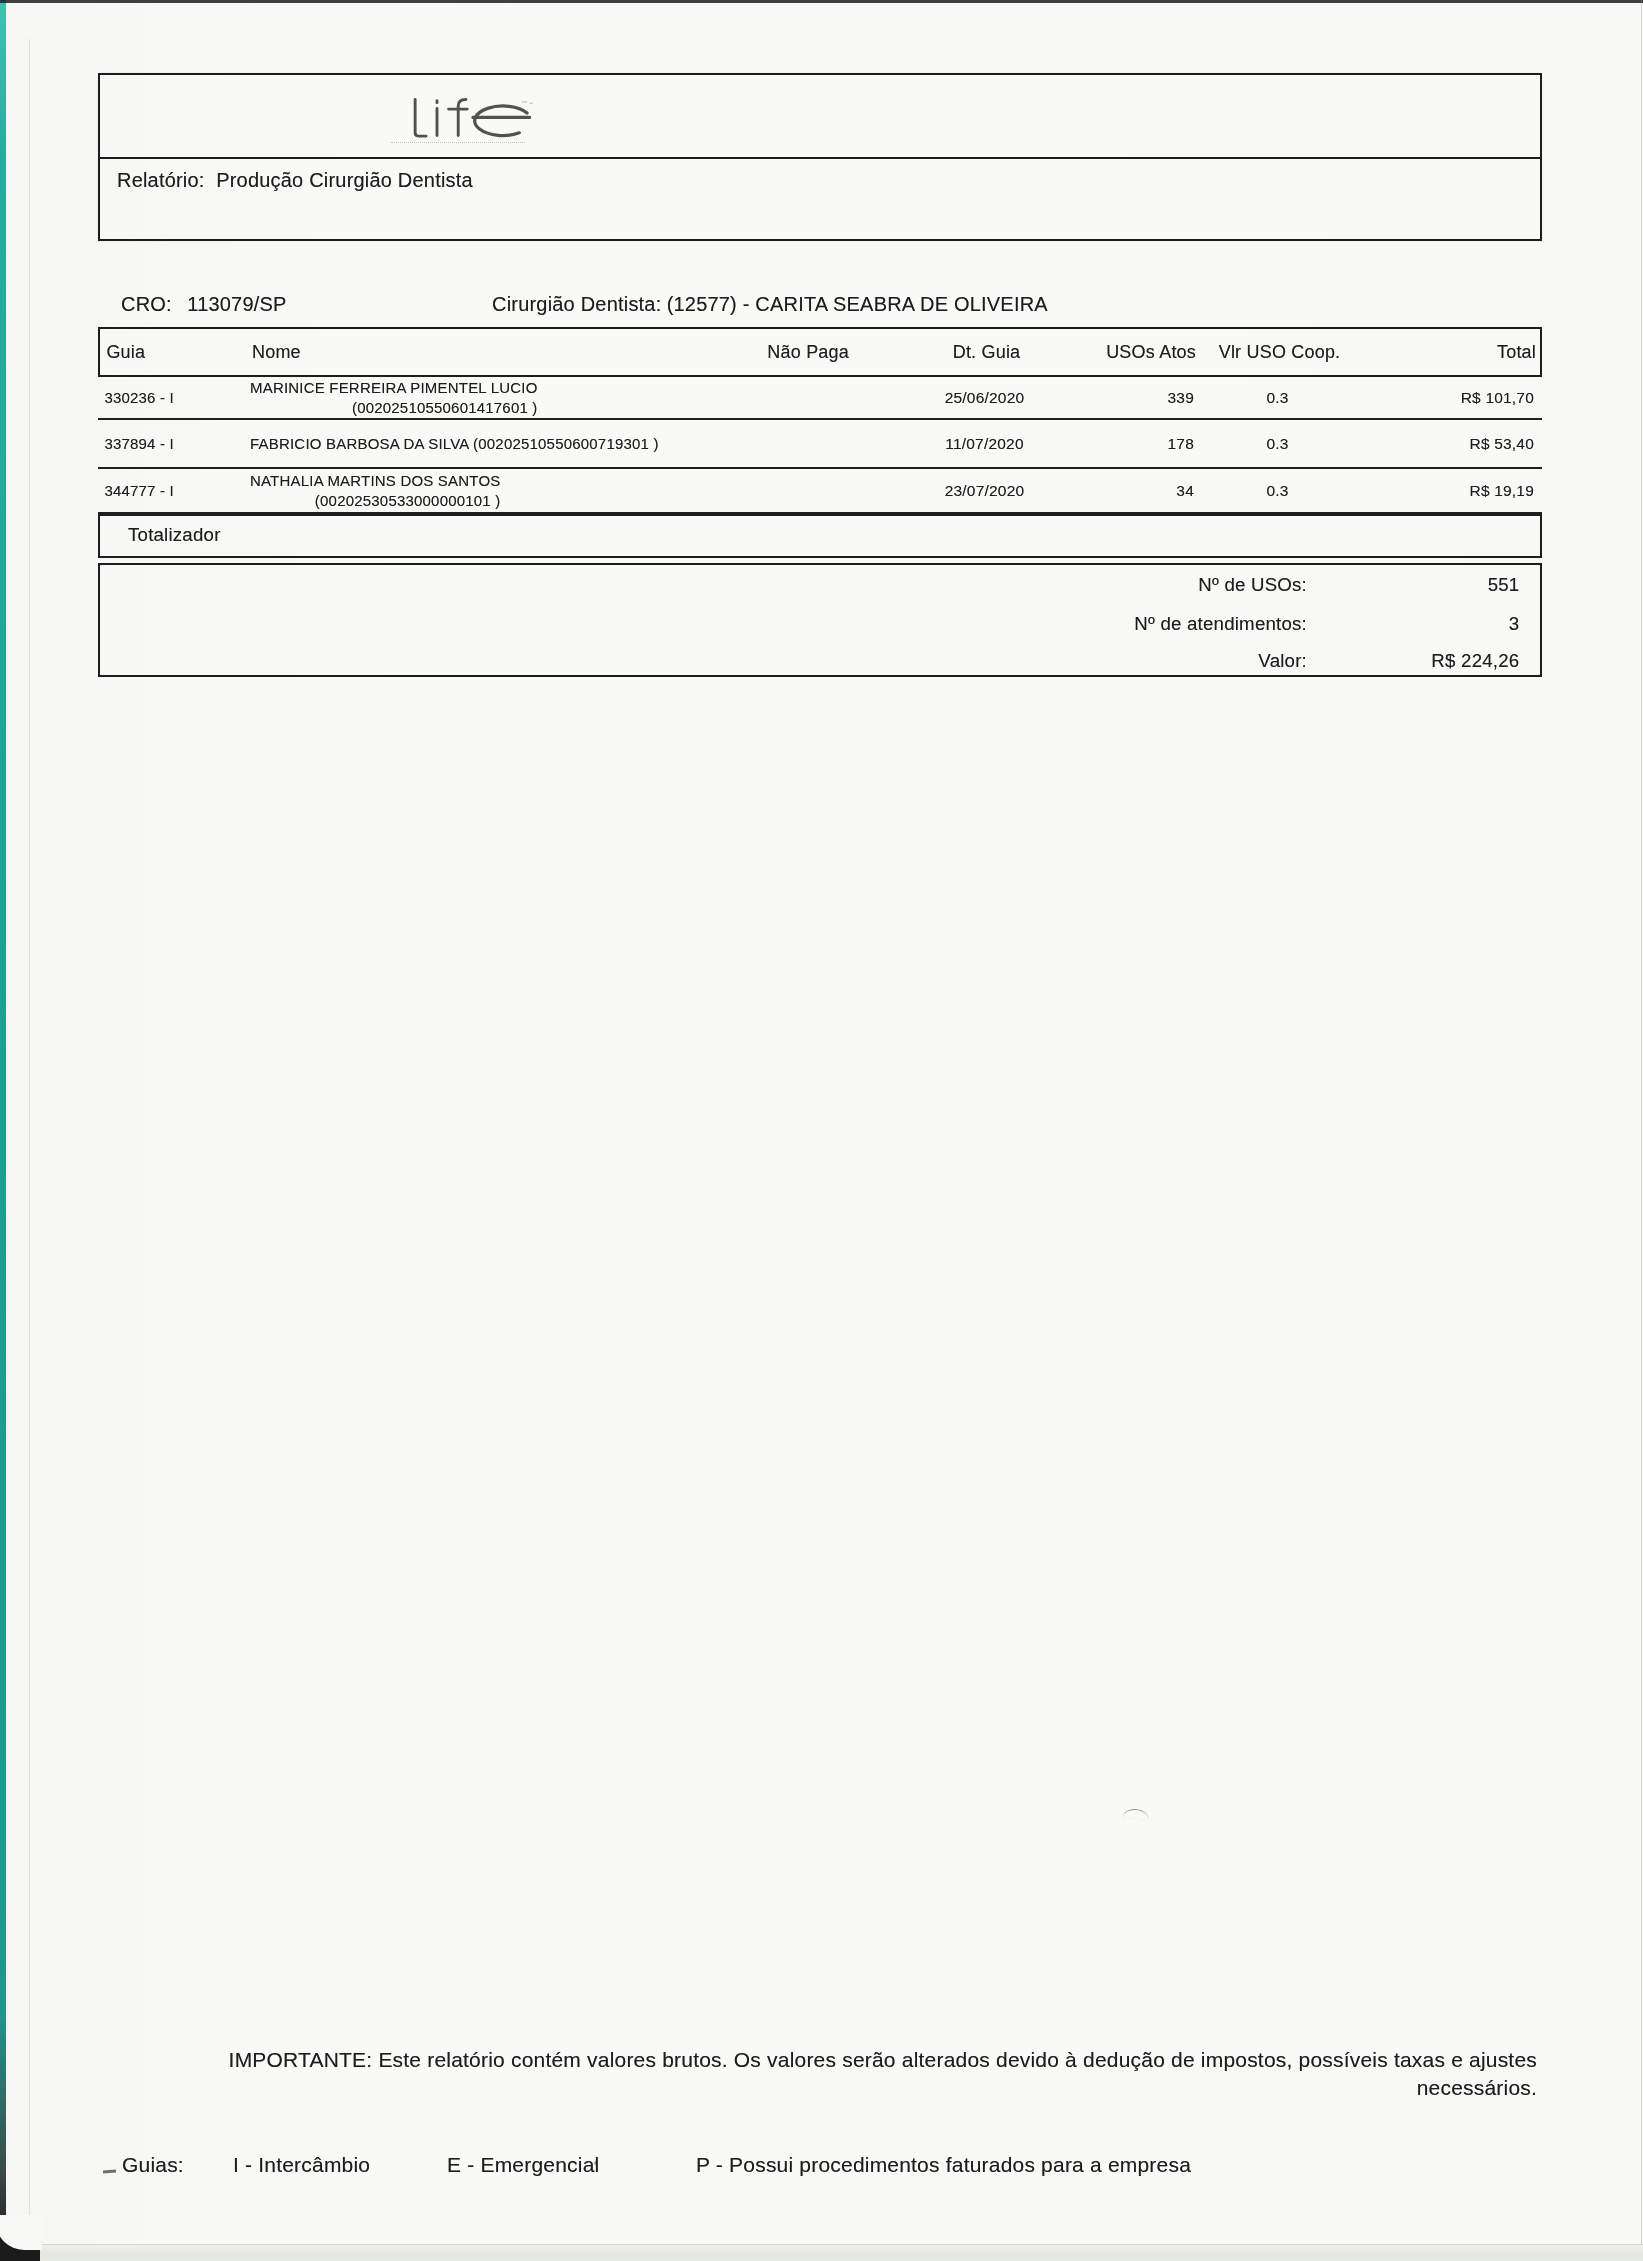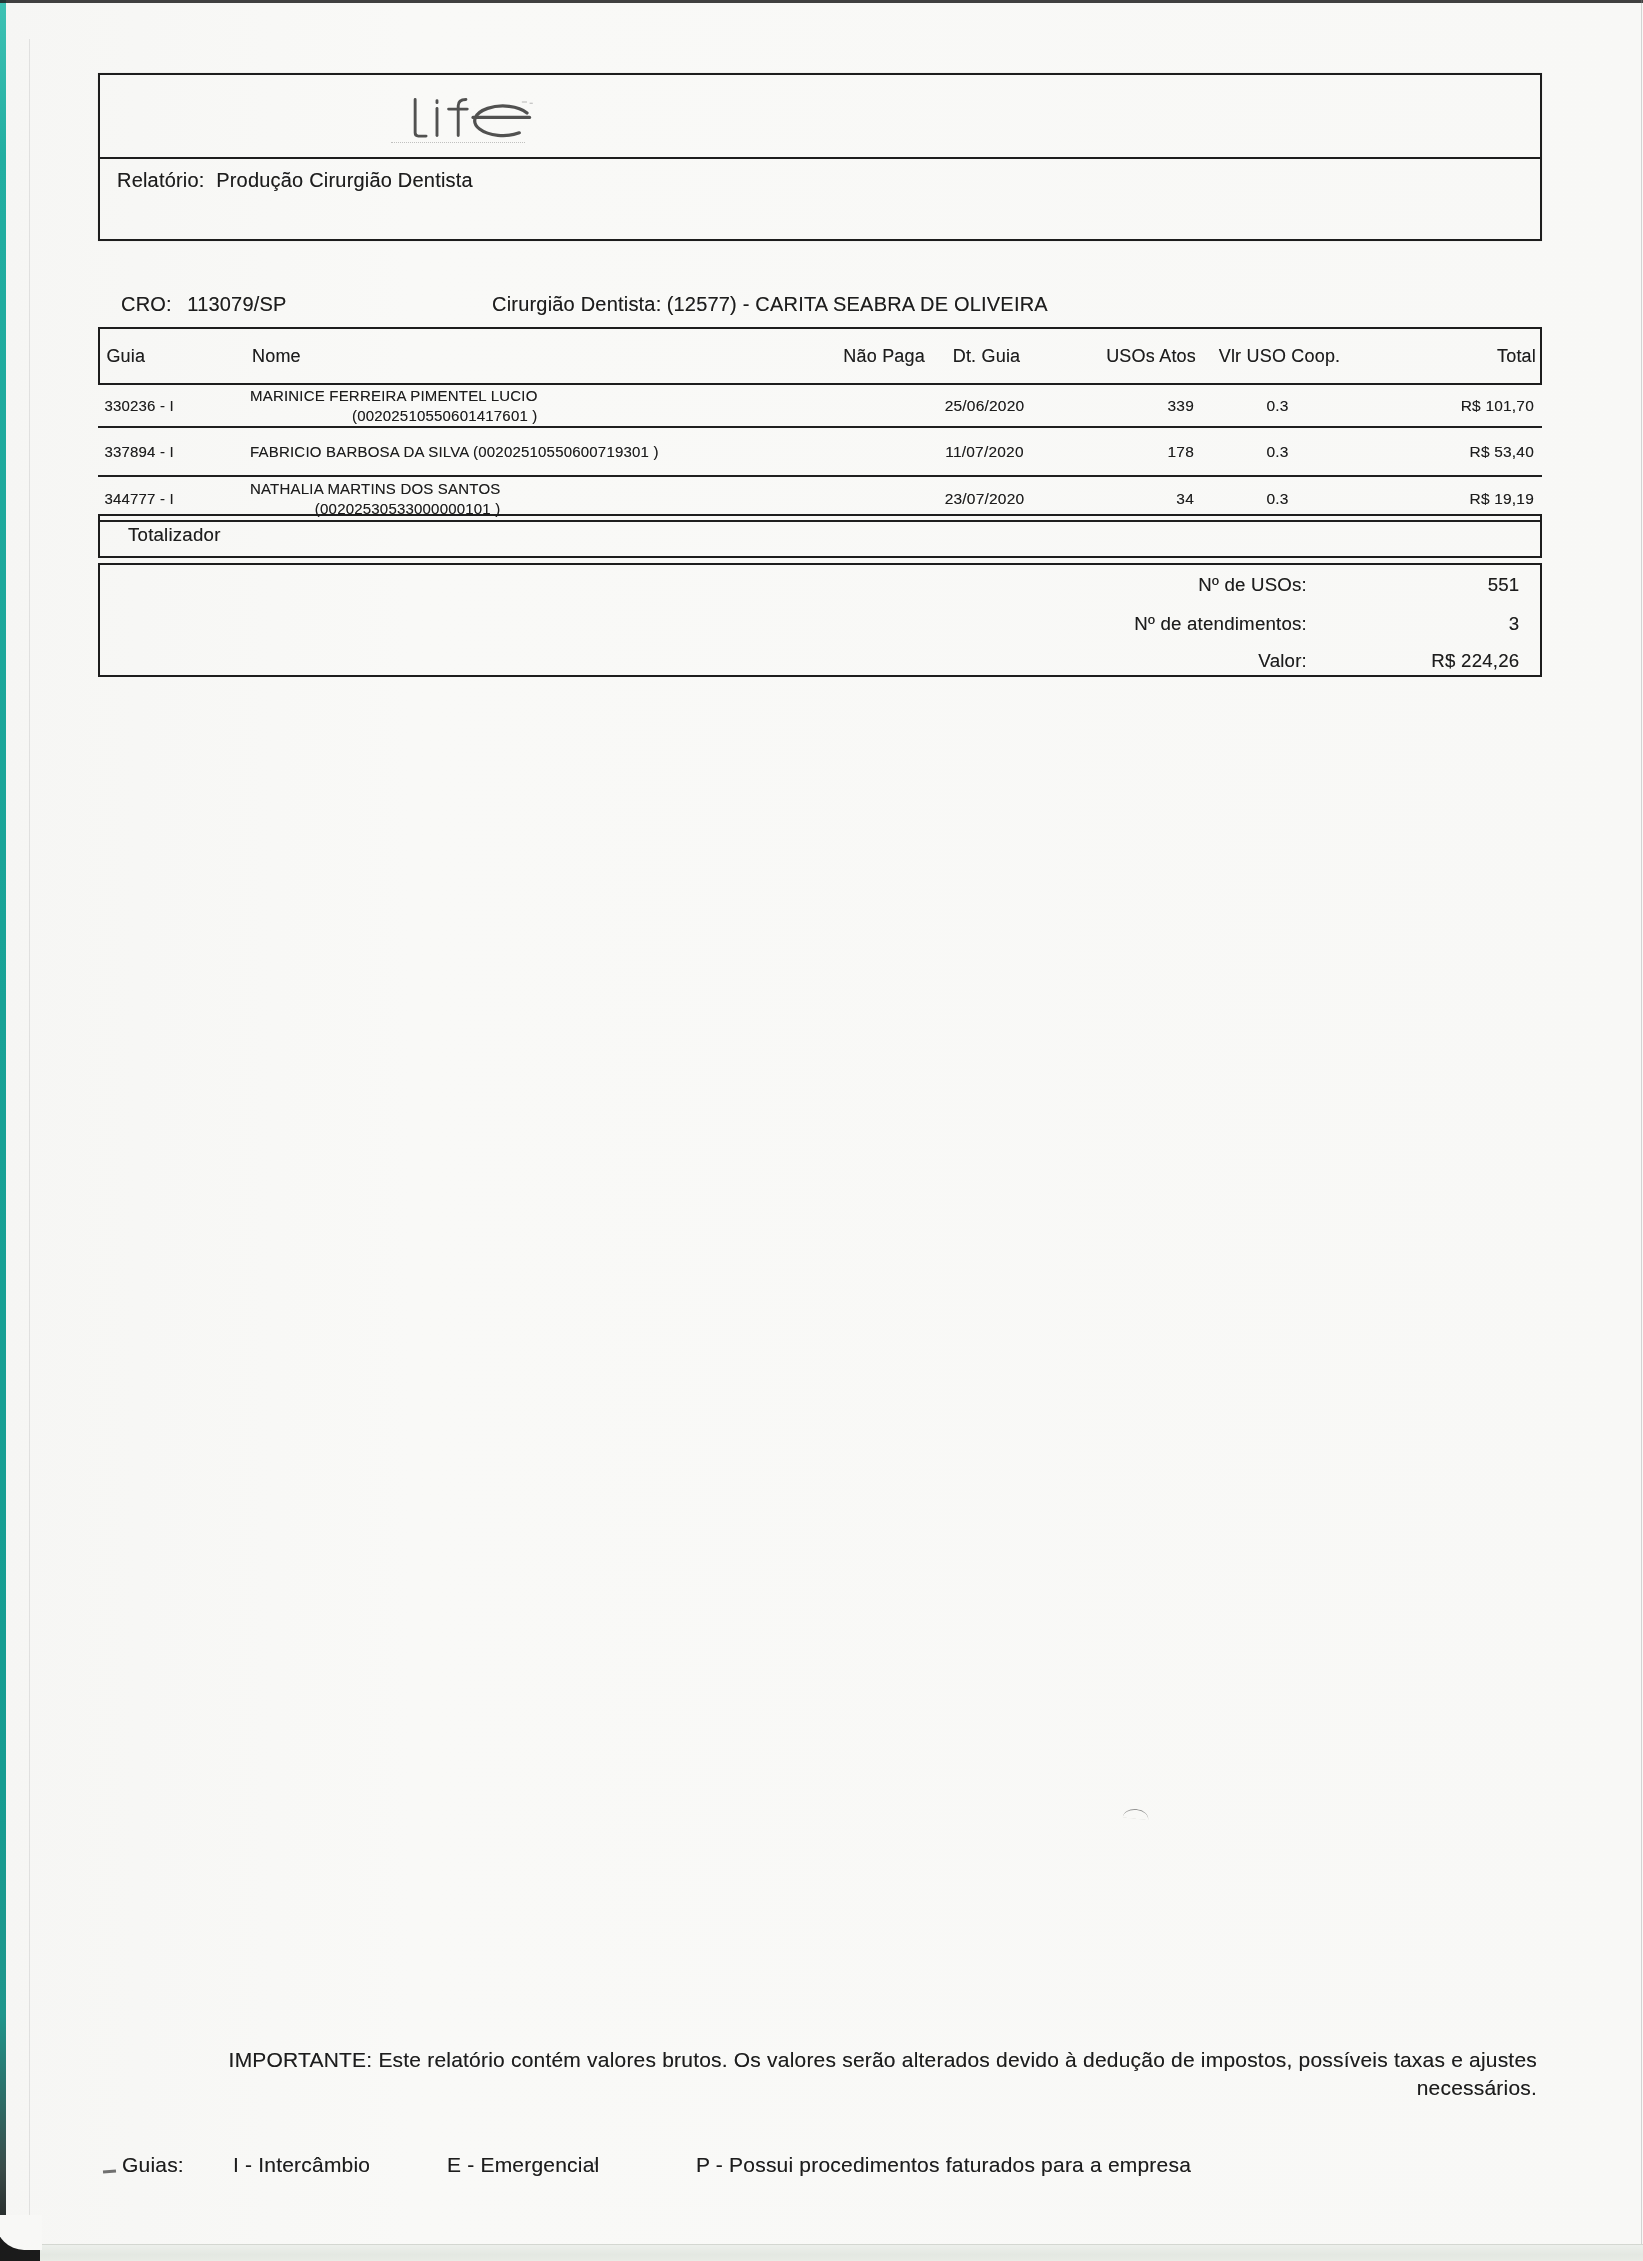--- a/index.html
+++ b/index.html
@@ -37,28 +37,28 @@
 
   
   .provider-line{position:absolute;left:0;top:293px;width:1644px;font-size:20px;}
   .cro{position:absolute;left:121px;}
   .cro .lbl{margin-right:15.5px;}
   .dentist{position:absolute;left:492px;}
   .dentist .lbl{margin-right:5.2px;}
 
   
   .table{position:absolute;left:98px;top:327px;width:1444px;}
-  .thead{position:relative;height:58px;border:2.6px solid #1d1d1d;font-size:18px;padding-left:12px;}
+  .thead{position:relative;height:50px;border:2.6px solid #1d1d1d;font-size:18px;padding-left:12px;}
   .trow{position:relative;border-bottom:2.6px solid #1f1f1f;font-size:15px;}
   .r1{height:43px}.r2{height:49px}.r3{height:45px}
   .cell{position:absolute;top:0;bottom:0;display:flex;align-items:center;}
   .c-guia{left:6.4px;width:142px;}
   .c-nome{left:152px;width:670px;}
   .c-nome .two{line-height:19.3px;}
-  .c-naopaga{left:696px;width:129px;justify-content:flex-end;}
+  .c-naopaga{left:620px;width:129px;justify-content:flex-end;}
   .c-dtguia{left:819px;width:135px;justify-content:center;}
   .c-usos{left:967px;width:129px;justify-content:flex-end;}
   .c-vlr{left:1102px;width:155px;justify-content:center;}
   .c-total{left:1302px;width:134px;justify-content:flex-end;}
   .trow .c-dtguia,.trow .c-usos,.trow .c-vlr,.trow .c-total{font-size:15.5px;}
 
   
   .totalizador-box{position:absolute;left:98px;top:514px;width:1444px;height:44px;
     border:2.6px solid #1d1d1d;}
   .totalizador-box .title{position:absolute;left:28px;top:0;line-height:37px;font-size:18.7px;}

